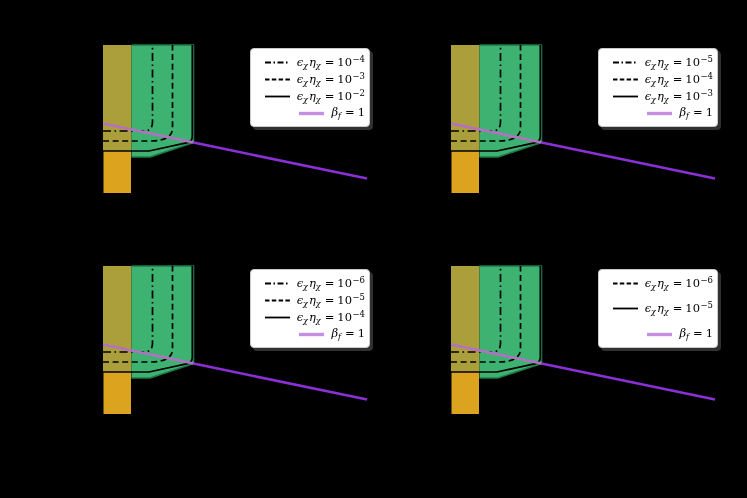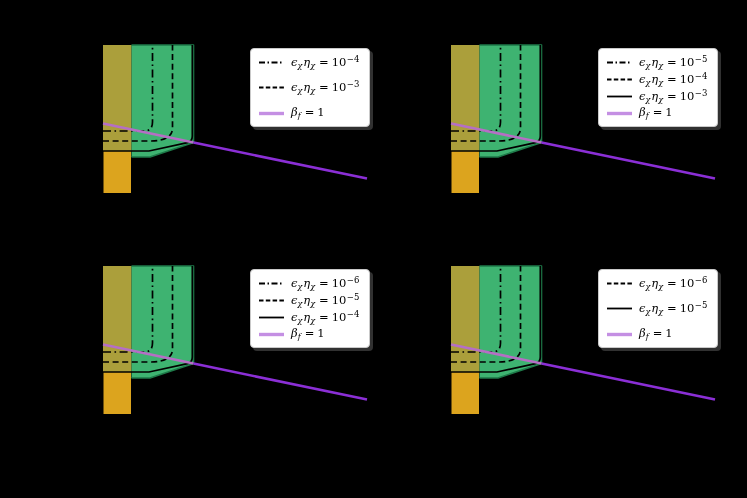--- a/index.html
+++ b/index.html
@@ -11,21 +11,21 @@
   .c-dashdot{fill:none;stroke-width:1.7;stroke-dasharray:8 3.5 1.6 3.5;}
   .c-dashed{fill:none;stroke-width:1.7;stroke-dasharray:6 3.6;}
   .c-solid{fill:none;stroke-width:1.7;}
   .band-edge{stroke-width:1.6;stroke-linejoin:round;}
   .p-line{fill:none;stroke-width:2.6;}
   
   .legend{position:absolute;left:250px;top:48px;width:120px;height:79px;background:#fff;
           border:1px solid #c9c9c9;border-radius:4px;box-sizing:border-box;
           box-shadow:3px 3px 0 rgba(90,90,90,0.55);
           padding:5px 4px 5px 7px;display:flex;flex-direction:column;justify-content:space-between;}
-  .lrow{display:flex;align-items:center;height:16px;}
+  .lrow{display:flex;align-items:center;height:16px;justify-content:flex-end;}
   .lsample{flex:0 0 auto;margin-right:6px;}
   .ls-dashdot{stroke-width:1.8;stroke-dasharray:6 2.5 1.5 2.5;}
   .ls-dashed{stroke-width:1.8;stroke-dasharray:4.5 2.3;}
   .ls-solid{stroke-width:1.8;}
   .ls-beta{stroke-width:3.4;}
   .ltext{font-size:11.5px;color:#000;white-space:nowrap;line-height:1;}
   .sym{font-style:italic;}
   .lsub{font-size:8px;font-style:italic;vertical-align:-2px;margin-right:1px;}
   .eq{margin:0 3px;font-style:normal;}
   .lsup{font-size:8.5px;vertical-align:4px;margin-left:0.5px;}
@@ -51,20 +51,26 @@
         <svg class="lsample" width="27" height="7">
             <line class="ls-dashdot" x1="1" y1="3.5" x2="26" y2="3.5" stroke="#000000"></line>
           </svg>
         <span class="ltext"><i class="sym">ϵ</i><sub class="lsub">χ</sub><i class="sym">η</i><sub class="lsub">χ</sub><span class="eq">=</span><span>10</span><sup class="lsup">−4</sup></span>
       </div>
       <div class="lrow">
         <svg class="lsample" width="27" height="7">
             <line class="ls-dashed" x1="1" y1="3.5" x2="26" y2="3.5" stroke="#000000"></line>
           </svg>
         <span class="ltext"><i class="sym">ϵ</i><sub class="lsub">χ</sub><i class="sym">η</i><sub class="lsub">χ</sub><span class="eq">=</span><span>10</span><sup class="lsup">−3</sup></span>
+      </div>
+      <div class="lrow">
+        <svg class="lsample" width="27" height="7">
+            <line class="ls-solid" x1="1" y1="3.5" x2="26" y2="3.5" stroke="#000000"></line>
+          </svg>
+        <span class="ltext"><i class="sym">ϵ</i><sub class="lsub">χ</sub><i class="sym">η</i><sub class="lsub">χ</sub><span class="eq">=</span><span>10</span><sup class="lsup">−2</sup></span>
       </div>
       <div class="lrow">
         <svg class="lsample" width="27" height="7">
             <line class="ls-beta" x1="1" y1="3.5" x2="26" y2="3.5" stroke="#c48fe3"></line>
           </svg>
         <span class="ltext"><i class="sym">β</i><sub class="lsub">f</sub><span class="eq">=</span><span>1</span></span>
       </div>
     </div>
   </div>
 

